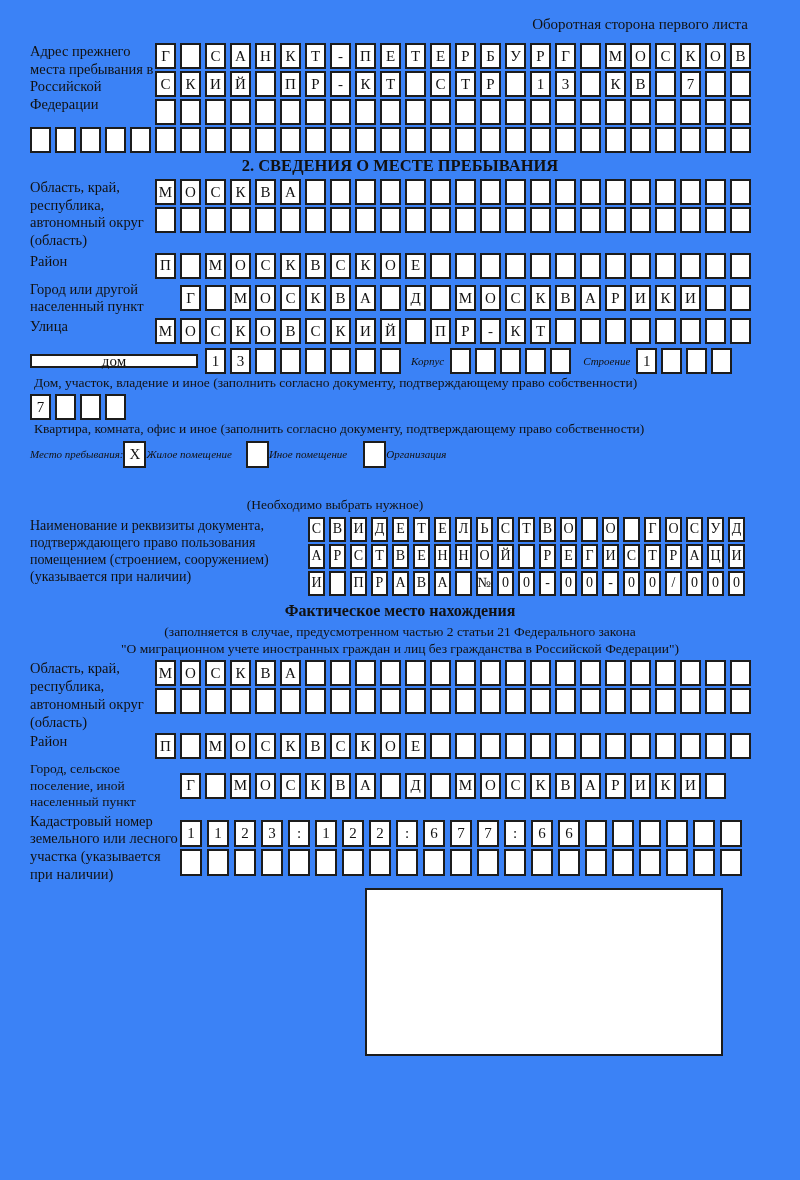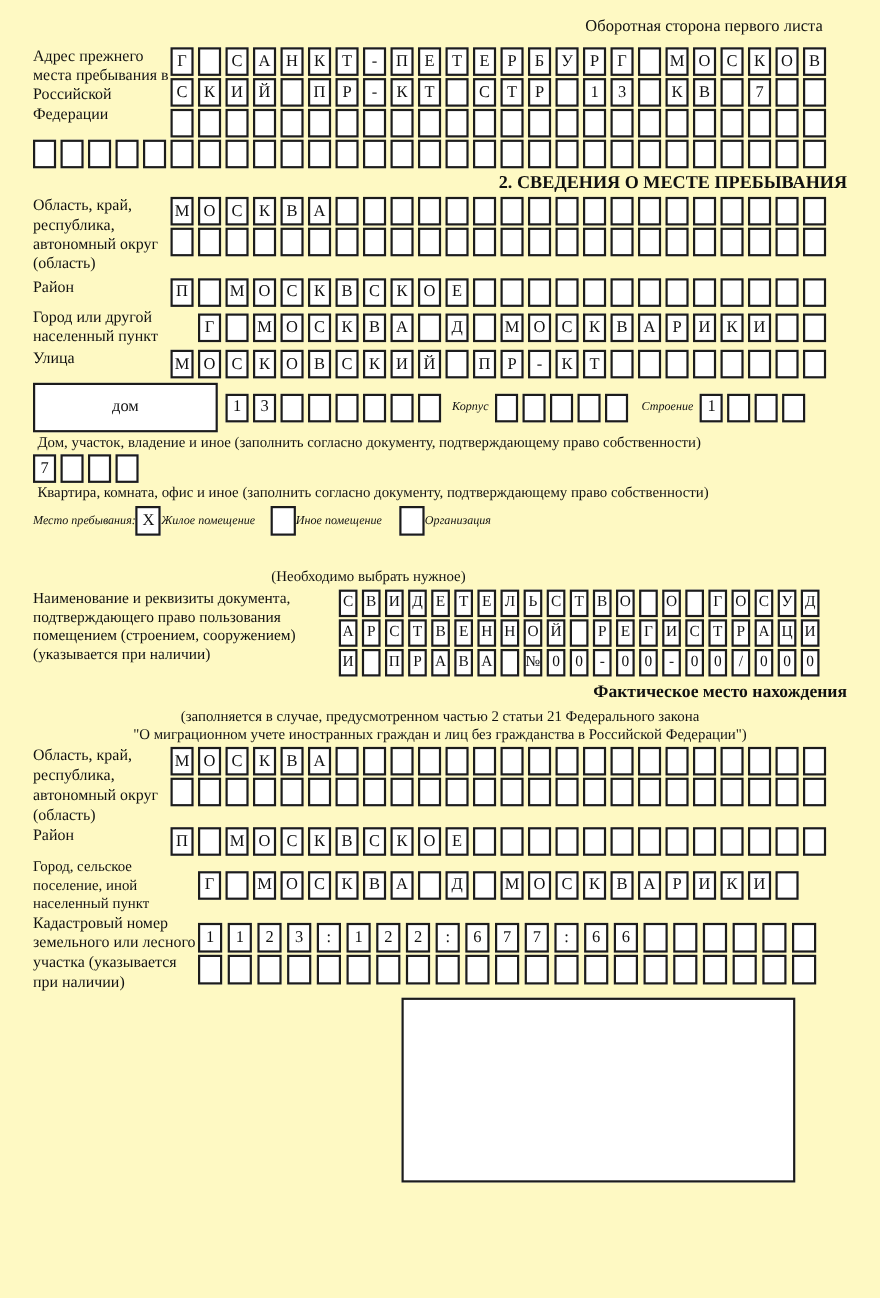--- a/index.html
+++ b/index.html
@@ -1,17 +1,17 @@
 <!DOCTYPE html>
 <html><head>
 <meta charset="utf-8">
 <style>
   html,body{margin:0;padding:0;background:#e8e8e8;}
   .page{
-    width:800px;height:1180px;margin:0 auto;background:#fef9c3;
+    width:800px;height:1180px;margin:0 auto;background:#3b82f6;
     font-family:"Liberation Serif","DejaVu Serif",serif;color:#111;
     box-sizing:border-box;padding:8px 30px 0 30px;overflow:hidden;
   }
   .corner-note{text-align:right;font-size:15px;padding-right:22px;margin-top:8px;}
 
   .flexline{display:flex;align-items:flex-start;}
   .flexline.vcenter{align-items:center;}
   .lbl{font-size:14.5px;line-height:1.22;flex:none;}
   .w125{width:125px;}
   .w150{width:150px;}
@@ -25,24 +25,24 @@
     font-size:15px;flex:none;background:#fff;
   }
   .row-sm .cell{width:17px;height:25px;font-size:14px;}
   .row-sm{gap:4px;}
   .row-cad .cell{width:22px;height:27px;}
   .row-cad{gap:5px;}
   .row-full{margin-top:2px;}
 
   .note{font-size:13.5px;line-height:1.28;}
   .note-center{text-align:center;}
-  .h-center{text-align:right;font-weight:bold;font-size:16.5px;}
+  .h-center{text-align:center;font-weight:bold;font-size:16.5px;}
 
   .bigbox{
-    border:2px solid #1c1c1c;height:45px;box-sizing:border-box;
+    border:2px solid #1c1c1c;height:14px;box-sizing:border-box;
     display:inline-flex;align-items:center;justify-content:center;
     font-size:15px;flex:none;background:#fff;
   }
   .chk{
     width:23px;height:27px;box-sizing:border-box;border:2px solid #1c1c1c;
     display:inline-flex;align-items:center;justify-content:center;
     font-size:15px;flex:none;background:#fff;
   }
   .inline-lbl{font-size:11px;line-height:1.2;font-style:italic;}
   .stampbox{width:358px;height:168px;border:2px solid #1c1c1c;box-sizing:border-box;margin-left:335px;background:#fff;}

